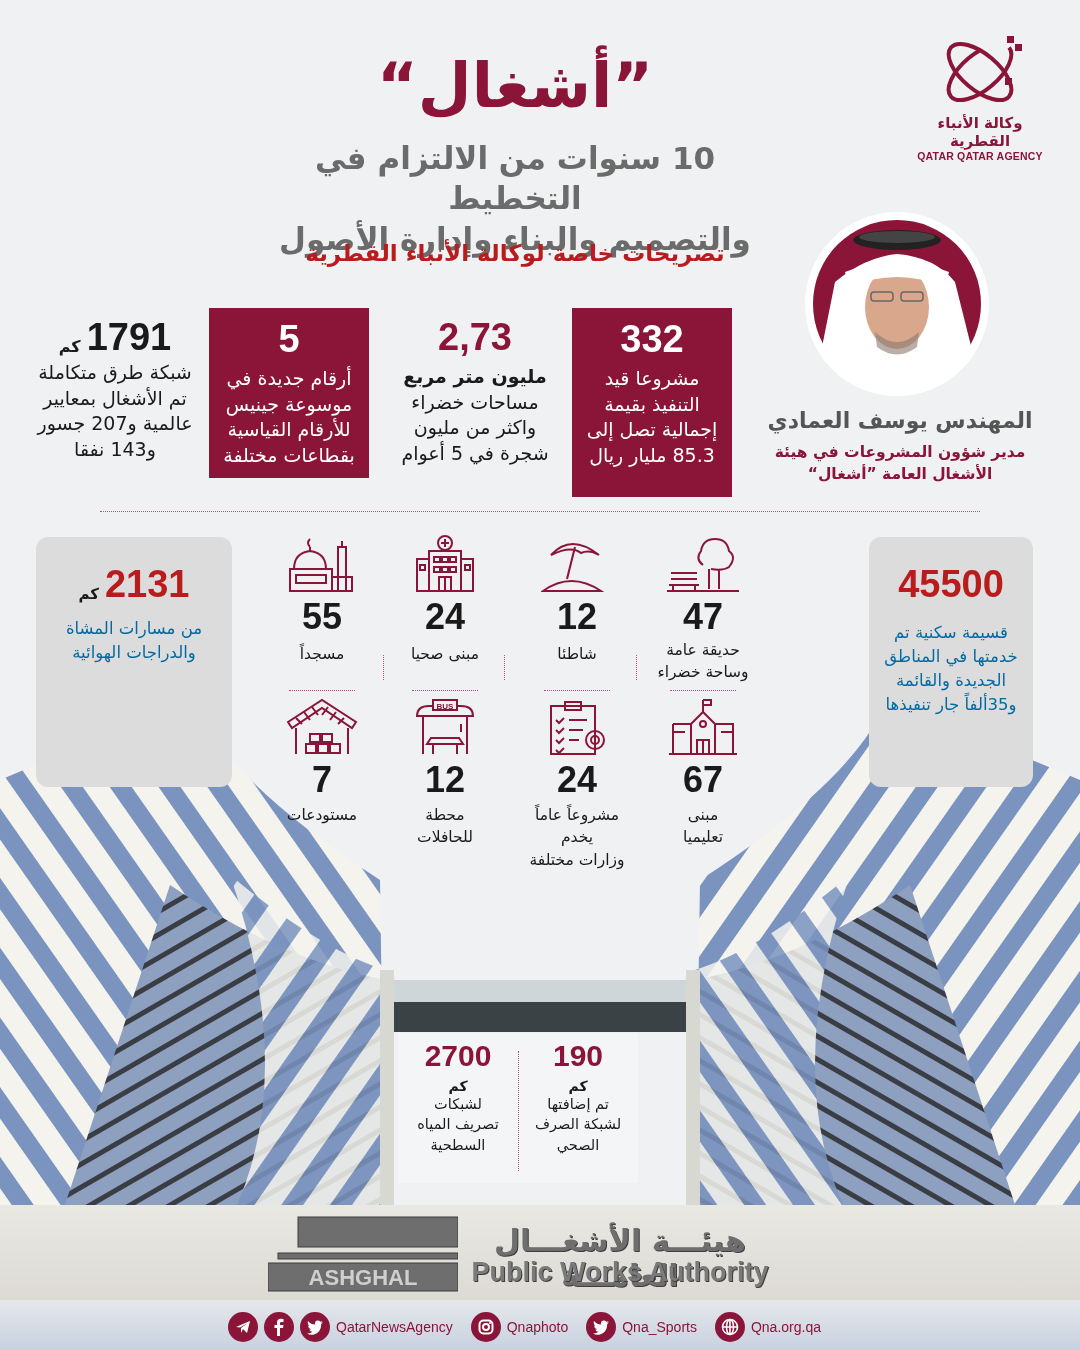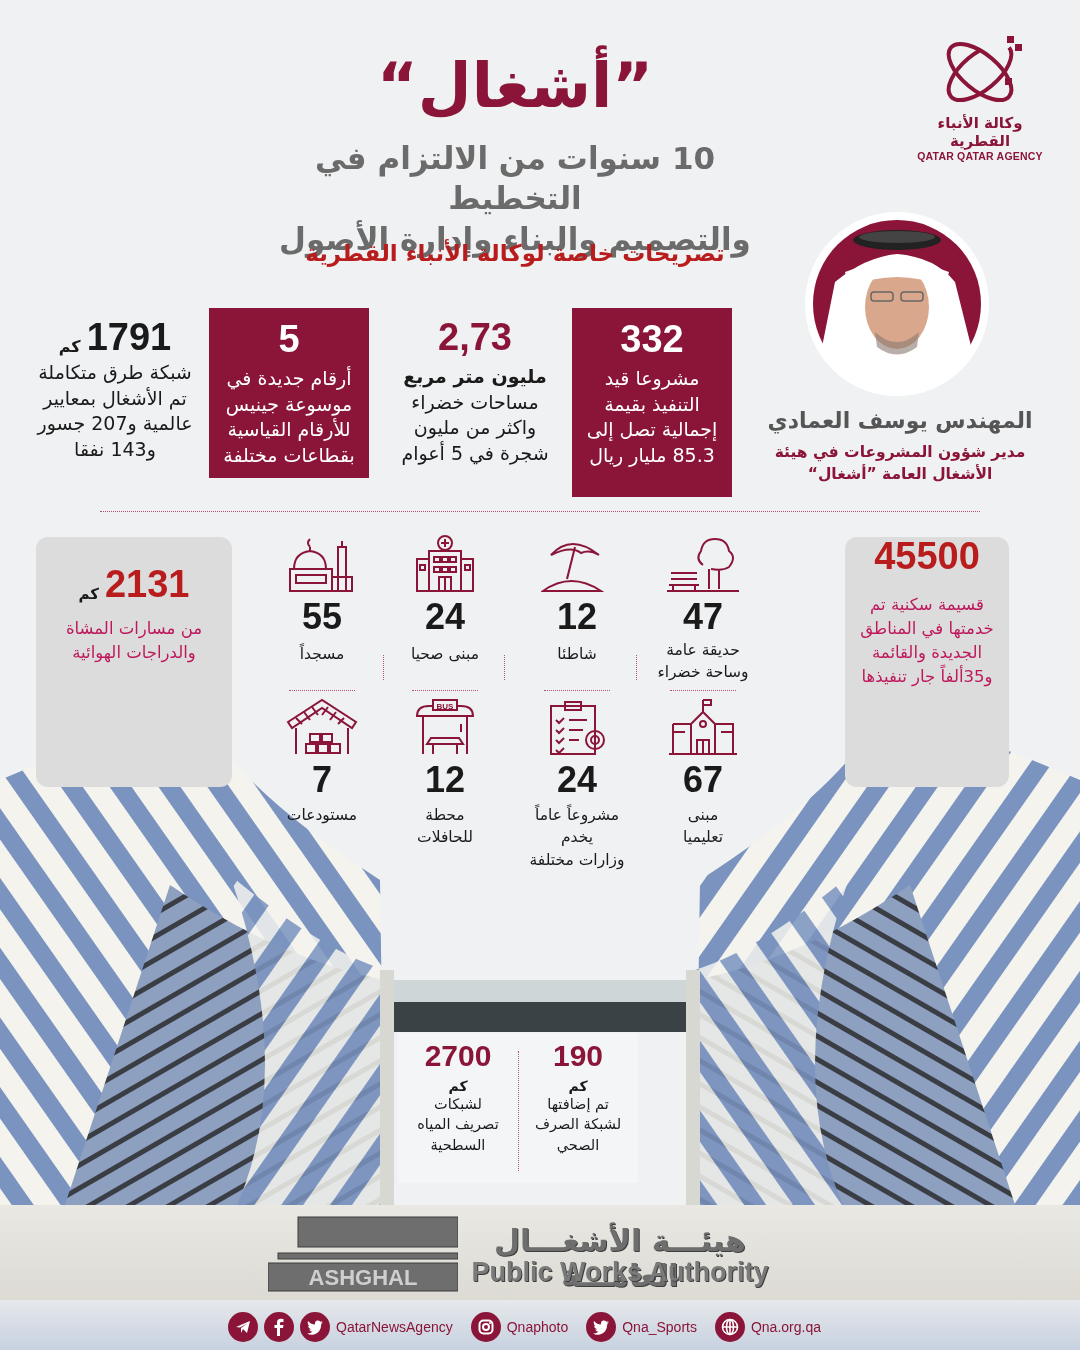--- a/index.html
+++ b/index.html
@@ -36,21 +36,21 @@
   .box .txt { font-size: 19px; line-height: 1.35; margin-top: 8px; }
   .stat { position: absolute; text-align: center; }
   .stat .num { font-size: 38px; font-weight: bold; line-height: 1; font-family: "Liberation Sans", sans-serif; }
   .stat .txt { font-size: 19px; line-height: 1.35; color: #1a1a1a; }
 
   .divider { position: absolute; left: 100px; top: 511px; width: 880px; border-top: 1px dotted #b5536f; }
 
   
   .card { position: absolute; background: #dcdcdc; border-radius: 12px; text-align: center; }
   .card .num { font-size: 38px; font-weight: bold; color: #b91c1c; font-family: "Liberation Sans", sans-serif; line-height: 1; }
-  .card .txt { font-size: 16.5px; line-height: 1.45; color: #be185d; }
+  .card .txt { font-size: 16.5px; line-height: 1.45; color: #0369a1; }
 
   
   .cell { position: absolute; width: 120px; text-align: center; }
   .cell svg { display: block; margin: 0 auto; }
   .cell .num { font-size: 36px; font-weight: bold; line-height: 1; margin-top: 6px; font-family: "Liberation Sans", sans-serif; }
   .cell .txt { font-size: 15.5px; line-height: 1.45; margin-top: 8px; color: #1a1a1a; }
   .vsep { position: absolute; width: 0; border-left: 1px dotted #b5536f; }
   .hsep { position: absolute; height: 0; width: 66px; border-top: 1px dotted #b5536f; }
 
   
@@ -183,21 +183,21 @@
   <path d="M1080 80 Q940 20 880 15 Q840 90 700 180 L695 520 L1080 520 Z" fill="url(#stripesR)"></path>
   <path d="M910 185 Q800 260 695 280 L695 520 L1020 520 Z" fill="url(#darkR)"></path>
   <path d="M850 175 Q760 250 695 270 L695 520 L850 520 Q780 380 850 175 Z" fill="url(#stripesL)" opacity="0.85"></path>
 
   <rect x="385" y="280" width="310" height="22" fill="#cfd6d8"></rect>
   <rect x="385" y="302" width="310" height="30" fill="#3b4246"></rect>
   <rect x="380" y="270" width="14" height="250" fill="#d8d8d2"></rect>
   <rect x="686" y="270" width="14" height="250" fill="#d8d8d2"></rect>
 </svg>
 
-<div class="card" style="left:845px;top:537px;width:164px;height:250px;">
+<div class="card" style="left:869px;top:537px;width:164px;height:250px;padding-top:28px;">
   <div class="num">45500</div>
   <div class="txt" style="margin-top:18px;">
     <div>قسيمة سكنية تم</div>
     <div>خدمتها في المناطق</div>
     <div>الجديدة والقائمة</div>
     <div>و35ألفاً جار تنفيذها</div>
   </div>
 </div>
 
 <div class="card" style="left:36px;top:537px;width:196px;height:250px;padding-top:28px;">

